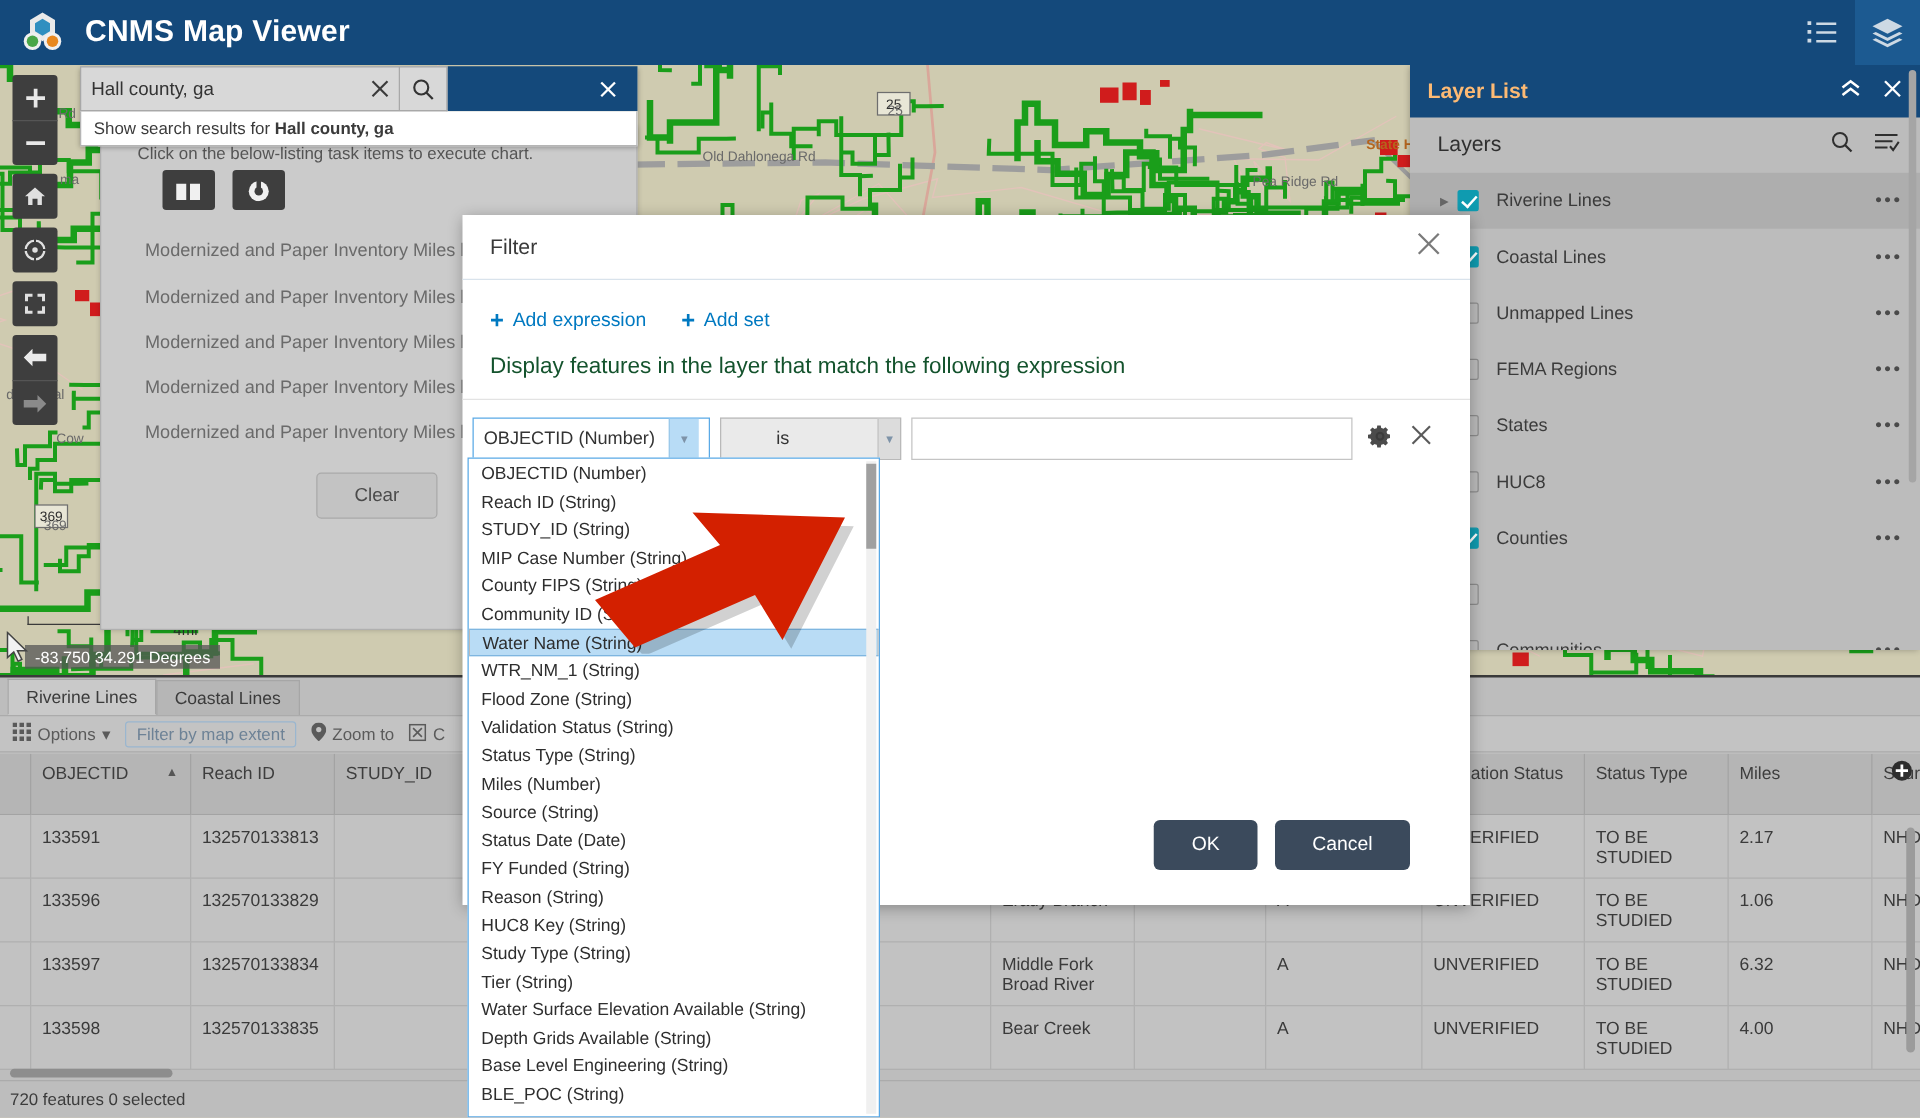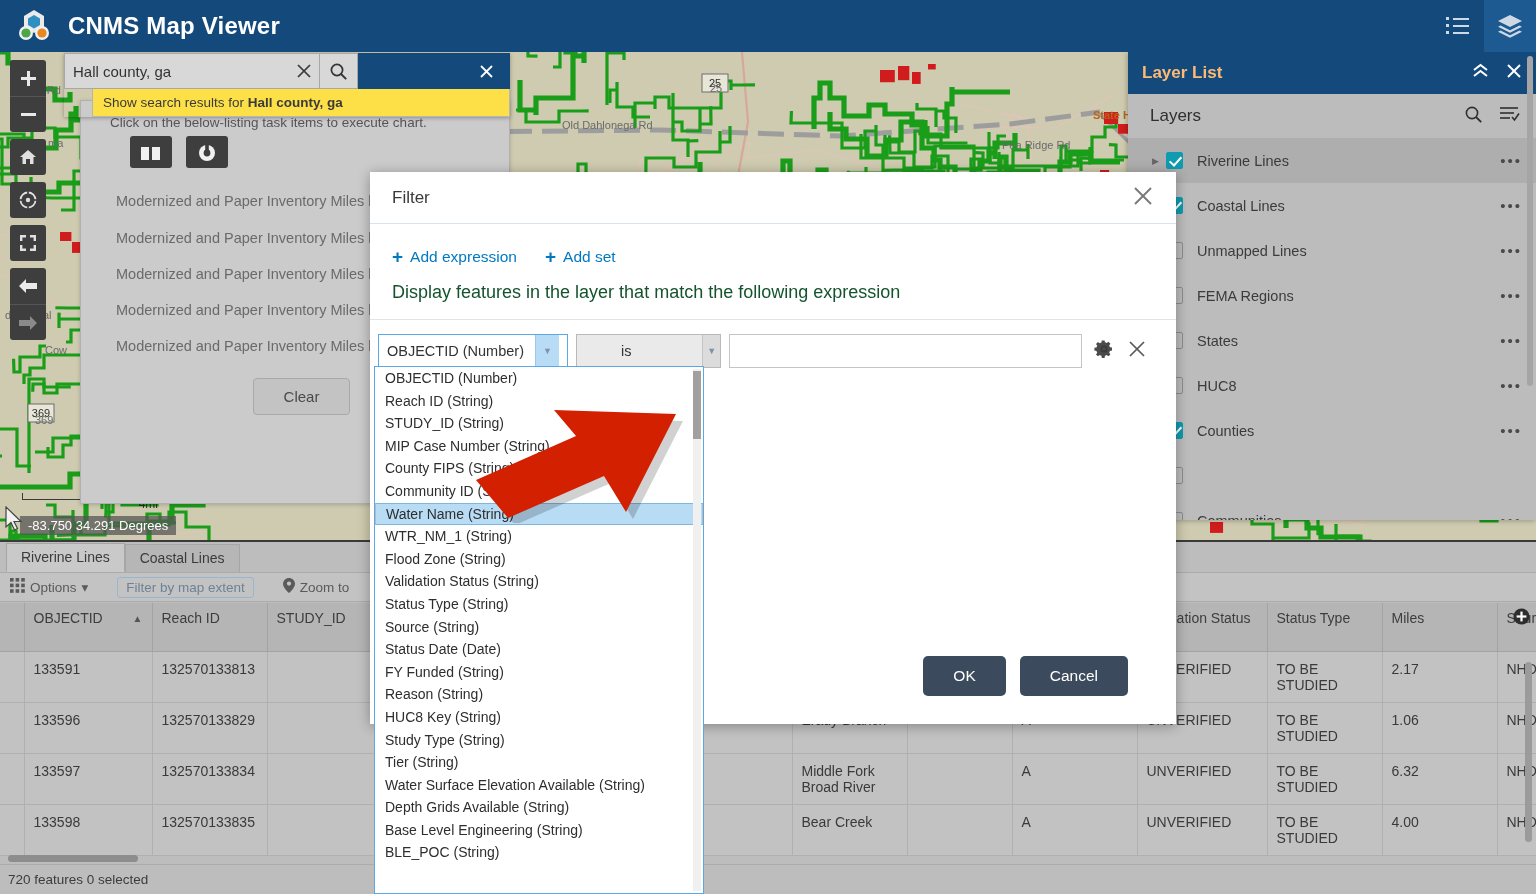--- a/index.html
+++ b/index.html
@@ -63,22 +63,22 @@
     flex:1; border:none; background:transparent; outline:none;
     font-size:15px; color:#333; padding:0 8px; font-family:"Liberation Sans",sans-serif;
   }
   #search-clear{ width:30px;height:34px; display:flex;align-items:center;justify-content:center;
                  color:#333;cursor:pointer;font-size:17px;}
   #search-go{ width:38px; background:#d8d8d8; border:1px solid #a8a8a8; border-left:none;
               display:flex;align-items:center;justify-content:center;cursor:pointer;}
   #search-close{ margin-left:auto; width:48px; display:flex;align-items:center;justify-content:center;
                  color:#fff;font-size:18px;cursor:pointer;}
   #search-suggest{
-    background:#fde047; border:1px solid #b5b5b5; border-top:none;
-    font-size:13.5px; color:#3b3b3b; padding:6px 10px;margin-left:28px;
+    background:#ffffff; border:1px solid #b5b5b5; border-top:none;
+    font-size:13.5px; color:#3b3b3b; padding:6px 10px;
   }
   #search-suggest b{ font-weight:bold; }
 
   
   #task-panel{
     position:absolute; left:80px; top:100px; width:430px; height:404px;
     background:#cbcbcb; border:1px solid #b0b0b0; z-index:30;
     box-shadow:0 1px 4px rgba(0,0,0,.18);
     padding:14px 0 0 13px; overflow:hidden;
   }
@@ -210,21 +210,21 @@
     position:absolute; left:0; bottom:0; width:1536px; height:354px;
     background:#bdbdbd; z-index:25; border-top:2px solid #3a3a3a;
   }
   #att-tabs{ display:flex; height:30px; align-items:flex-end; padding-left:6px; }
   .att-tab{
     padding:5px 14px 6px 14px; font-size:14px; color:#3b3b3b; cursor:pointer;
     border:1px solid #a6a6a6; border-bottom:none; background:#b6b6b6;
   }
   .att-tab.active{ background:#c9c9c9; border-bottom:1px solid #c9c9c9; }
   #att-toolbar{
-    height:30px; display:flex; align-items:center; gap:29px; padding:0 10px;
+    height:30px; display:flex; align-items:center; gap:12px; padding:0 10px;
     border-top:1px solid #ababab; border-bottom:1px solid #ababab; background:#c3c3c3;
   }
   .tb-item{ display:flex;align-items:center;gap:5px; font-size:13.5px; color:#5a5a5a; cursor:pointer;}
   #tb-filter-extent{ border:1px solid #9ab6cf; padding:2px 8px; border-radius:3px; color:#6d8296;}
   #grid-wrap{ position:absolute; left:0; right:0; top:61px; bottom:30px; overflow:hidden;}
   table.grid{ border-collapse:collapse; width:1570px; table-layout:fixed; }
   table.grid th{
     font-weight:normal; font-size:14px; color:#3d3d3d; text-align:left;
     background:#b5b5b5; border-right:1px solid #a3a3a3; border-bottom:1px solid #a3a3a3;
     padding:7px 9px; height:48px; vertical-align:top;
@@ -1020,20 +1020,21 @@
       <div class="dd-item">Reach ID (String)</div>
       <div class="dd-item">STUDY_ID (String)</div>
       <div class="dd-item">MIP Case Number (String)</div>
       <div class="dd-item">County FIPS (String)</div>
       <div class="dd-item">Community ID (String)</div>
       <div class="dd-item sel">Water Name (String)</div>
       <div class="dd-item">WTR_NM_1 (String)</div>
       <div class="dd-item">Flood Zone (String)</div>
       <div class="dd-item">Validation Status (String)</div>
       <div class="dd-item">Status Type (String)</div>
+      <div class="dd-item">Miles (Number)</div>
       <div class="dd-item">Source (String)</div>
       <div class="dd-item">Status Date (Date)</div>
       <div class="dd-item">FY Funded (String)</div>
       <div class="dd-item">Reason (String)</div>
       <div class="dd-item">HUC8 Key (String)</div>
       <div class="dd-item">Study Type (String)</div>
       <div class="dd-item">Tier (String)</div>
       <div class="dd-item">Water Surface Elevation Available (String)</div>
       <div class="dd-item">Depth Grids Available (String)</div>
       <div class="dd-item">Base Level Engineering (String)</div>

